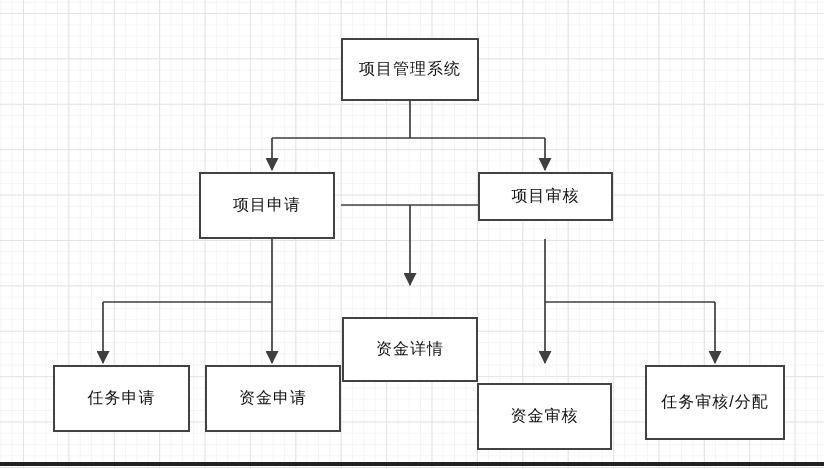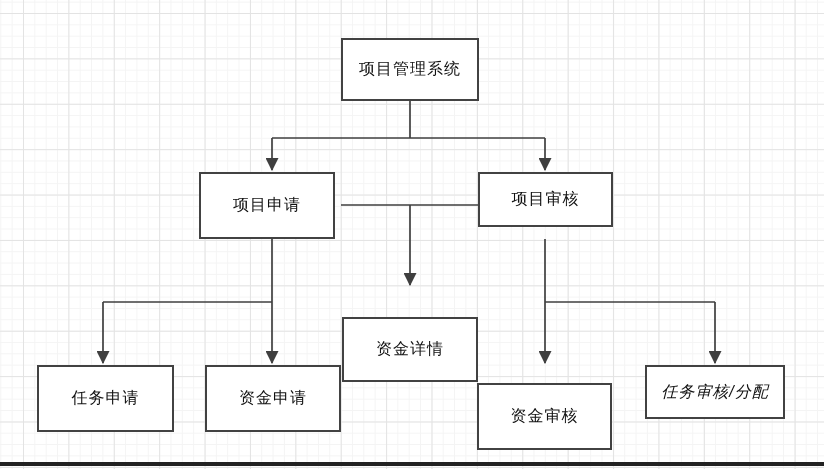--- a/index.html
+++ b/index.html
@@ -87,28 +87,28 @@
       <path d="M545,239 L545,363" marker-end="url(#arrow)"></path>
       <path d="M545,302 L715,302"></path>
       <path d="M715,302 L715,363" marker-end="url(#arrow)"></path>
     </g>
   </svg>
 
   <div class="node" style="left:341px; top:38px;  width:138px; height:63px;">项目管理系统</div>
 
   <div class="node" style="left:199px; top:172px; width:136px; height:67px;">项目申请</div>
 
-  <div class="node" style="left:478px; top:172px; width:135px; height:55px;">项目审核</div>
+  <div class="node" style="left:478px; top:172px; width:135px; height:49px;">项目审核</div>
 
   <div class="node" style="left:342px; top:287px; width:136px; height:65px;margin-top:30px;">资金详情</div>
 
-  <div class="node" style="left:37px;  top:365px; width:137px; height:67px;">任务申请</div>
+  <div class="node" style="left:53px;  top:365px; width:137px; height:67px;">任务申请</div>
 
   <div class="node" style="left:205px; top:365px; width:136px; height:67px;">资金申请</div>
 
   <div class="node" style="left:477px; top:365px; width:135px; height:67px;margin-top:18px;">资金审核</div>
 
-  <div class="node" style="left:645px; top:365px; width:140px; height:54px;font-style:italic;">任务审核/分配</div>
+  <div class="node" style="left:645px; top:365px; width:140px; height:75px;">任务审核/分配</div>
 
 
   <div class="bottom-bar"></div>
 
 </div>
 
 </body></html>

